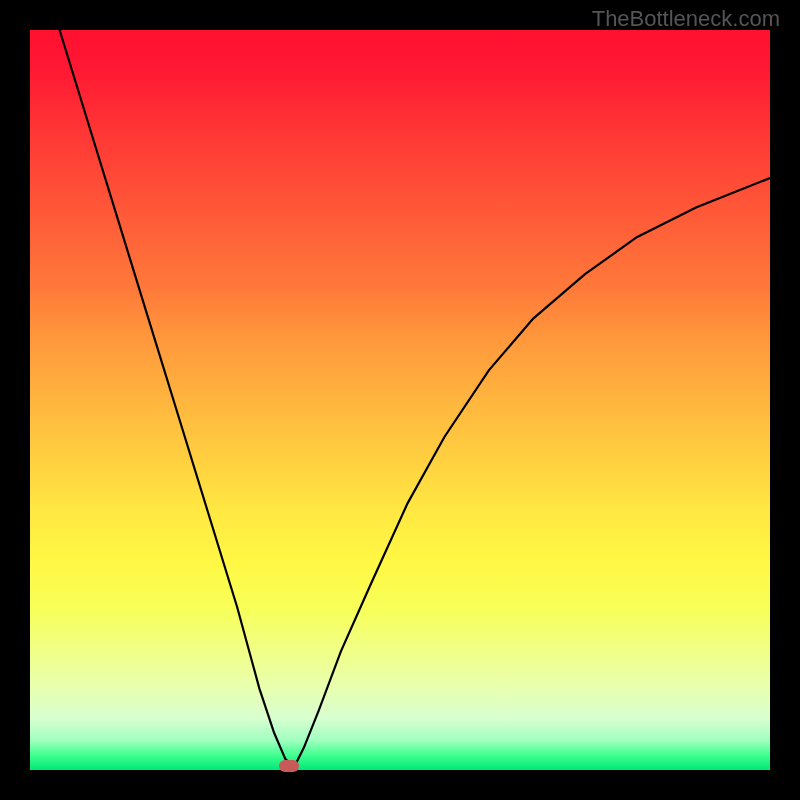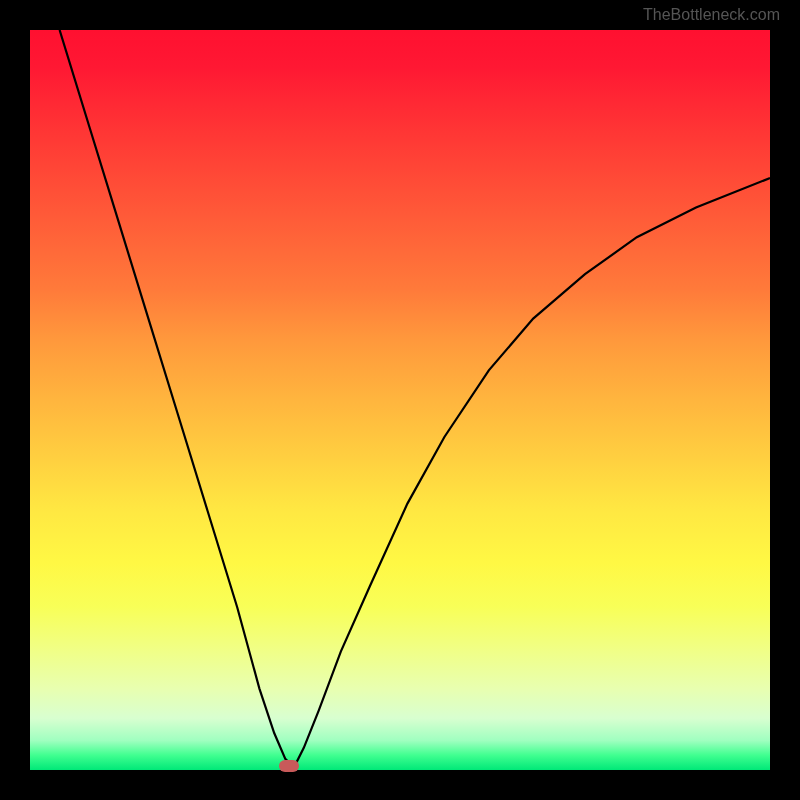--- a/index.html
+++ b/index.html
@@ -8,21 +8,21 @@
     height: 800px;
     background: #000;
     position: relative;
     overflow: hidden;
   }
   .watermark {
     position: absolute;
     top: 6px;
     right: 20px;
     font-family: Arial, sans-serif;
-    font-size: 16px;
+    font-size: 22px;
     color: #555;
     z-index: 10;
   }
   .plot-area {
     position: absolute;
     left: 30px;
     top: 30px;
     width: 740px;
     height: 740px;
     background: linear-gradient(to bottom,

